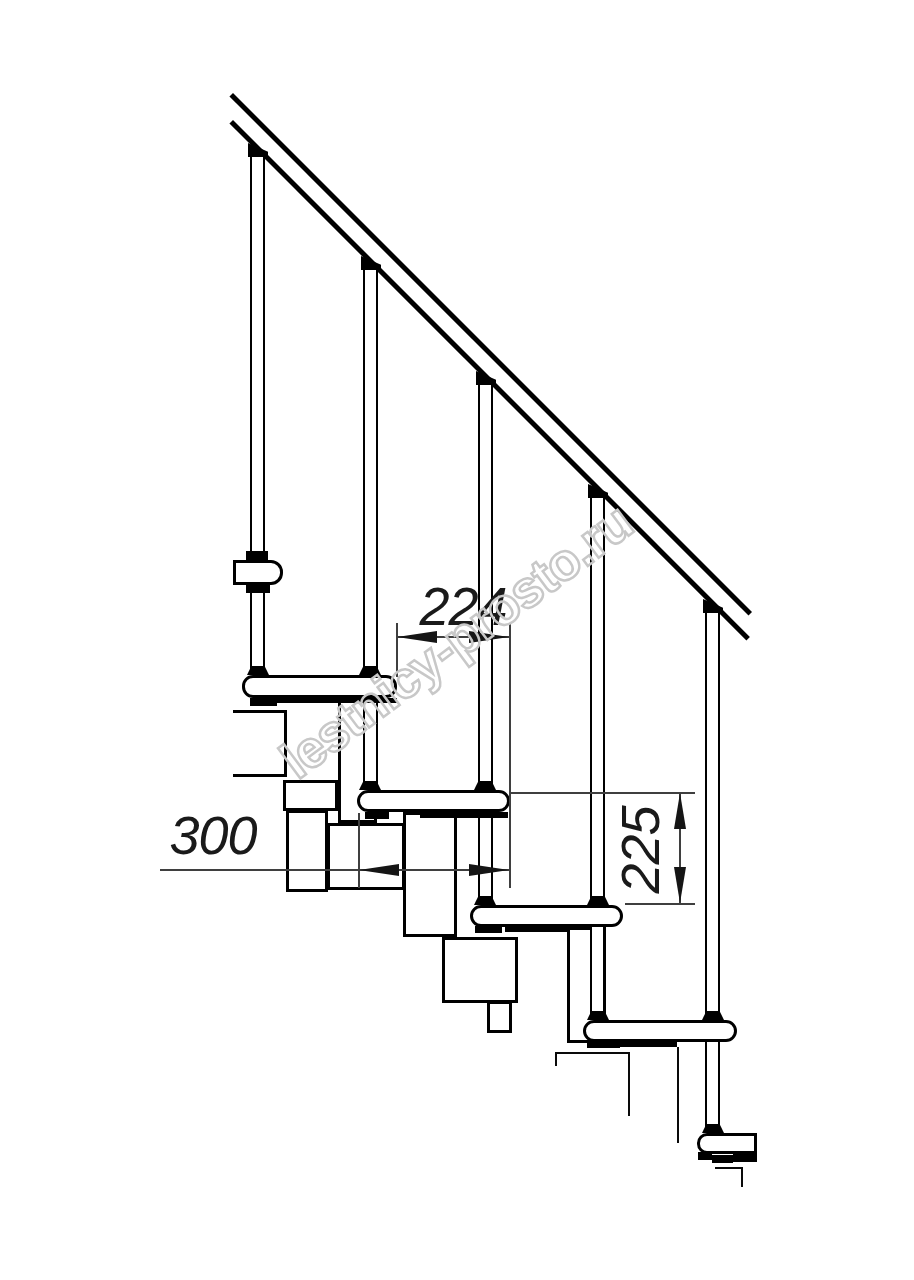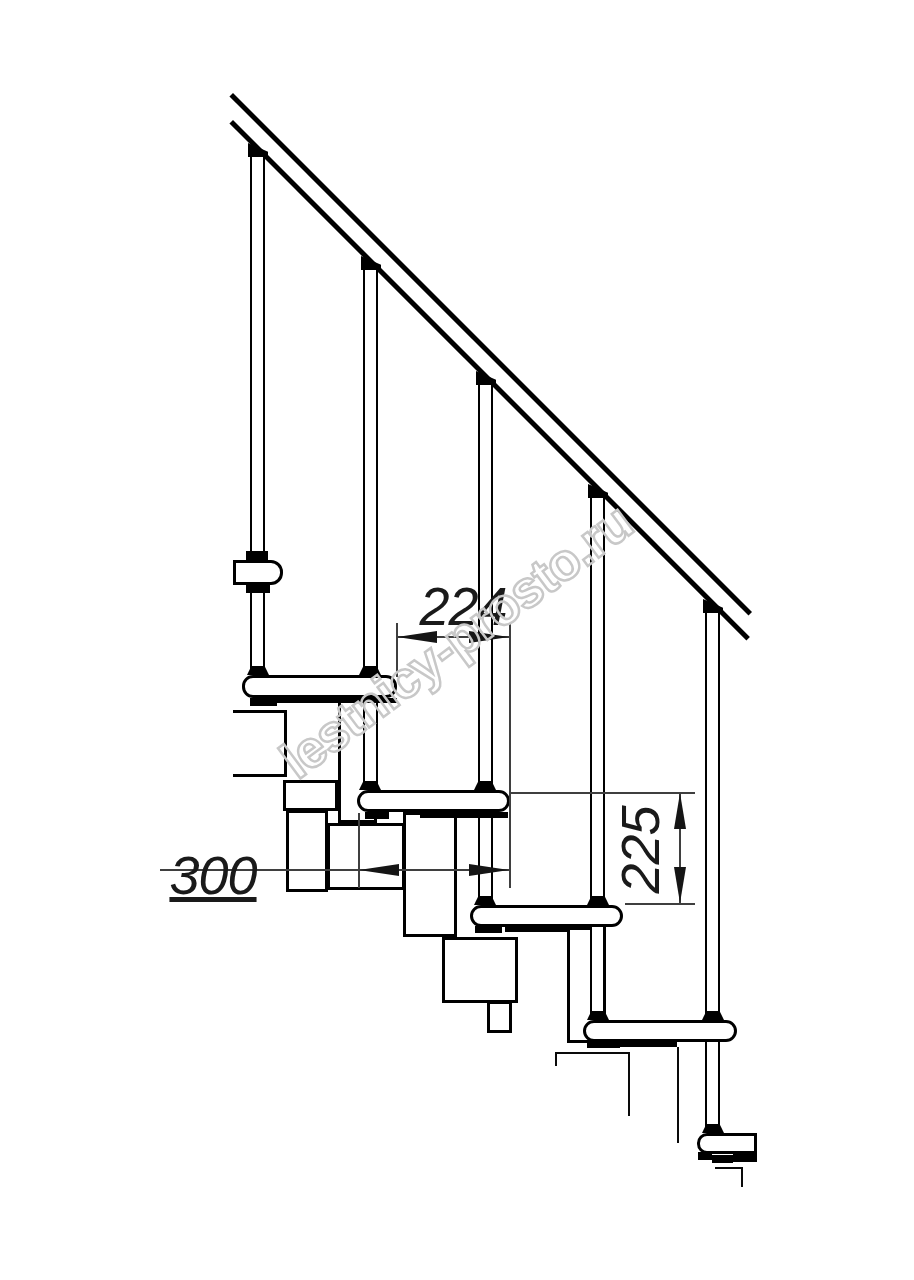--- a/index.html
+++ b/index.html
@@ -105,21 +105,21 @@
   <div class="dline z50" style="left:509px;top:623px;width:1.5px;height:265px;"></div>
   <div class="dline z50" style="left:396px;top:636px;width:113px;height:1.5px;"></div>
   <div class="arr left z50" style="left:397px;top:631px;"></div>
   <div class="arr right z50" style="left:469px;top:631px;"></div>
   <div class="dim-label z50" style="left:418px;top:573px;width:90px;margin-top:6px;">224</div>
 
   <div class="dline z50" style="left:160px;top:869px;width:349px;height:1.5px;"></div>
   <div class="dline z50" style="left:358px;top:813px;width:1.5px;height:75px;"></div>
   <div class="arr left z50" style="left:359px;top:864px;"></div>
   <div class="arr right z50" style="left:469px;top:864px;"></div>
-  <div class="dim-label z50" style="left:168px;top:848px;width:90px;text-decoration:underline;">300</div>
+  <div class="dim-label z50" style="left:168px;top:808px;width:90px;">300</div>
 
   <div class="dline z50" style="left:511px;top:792px;width:184px;height:1.5px;"></div>
   <div class="dline z50" style="left:625px;top:903px;width:70px;height:1.5px;"></div>
   <div class="dline z50" style="left:679px;top:792px;width:1.5px;height:112px;"></div>
   <div class="arr up z50" style="left:674px;top:793px;"></div>
   <div class="arr down z50" style="left:674px;top:867px;"></div>
   <div class="dim-label z50" style="left:595px;top:825px;width:90px;height:50px;line-height:50px;transform:rotate(-90deg);">225</div>
 
   <div id="watermark">lestnicy-prosto.ru</div>
 

